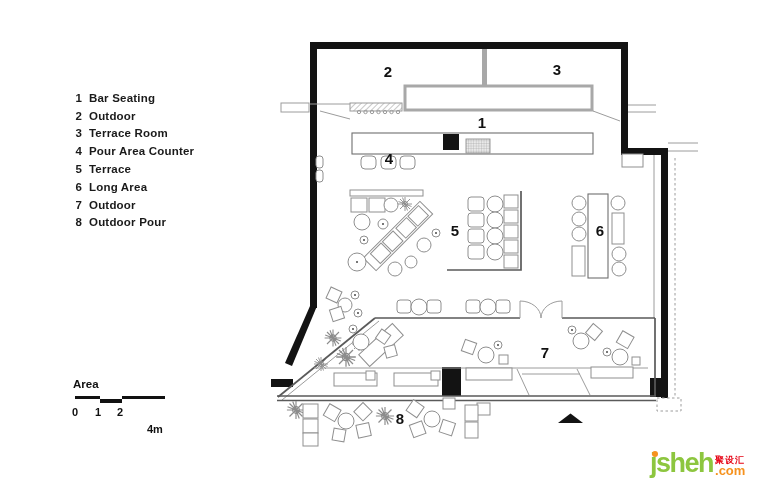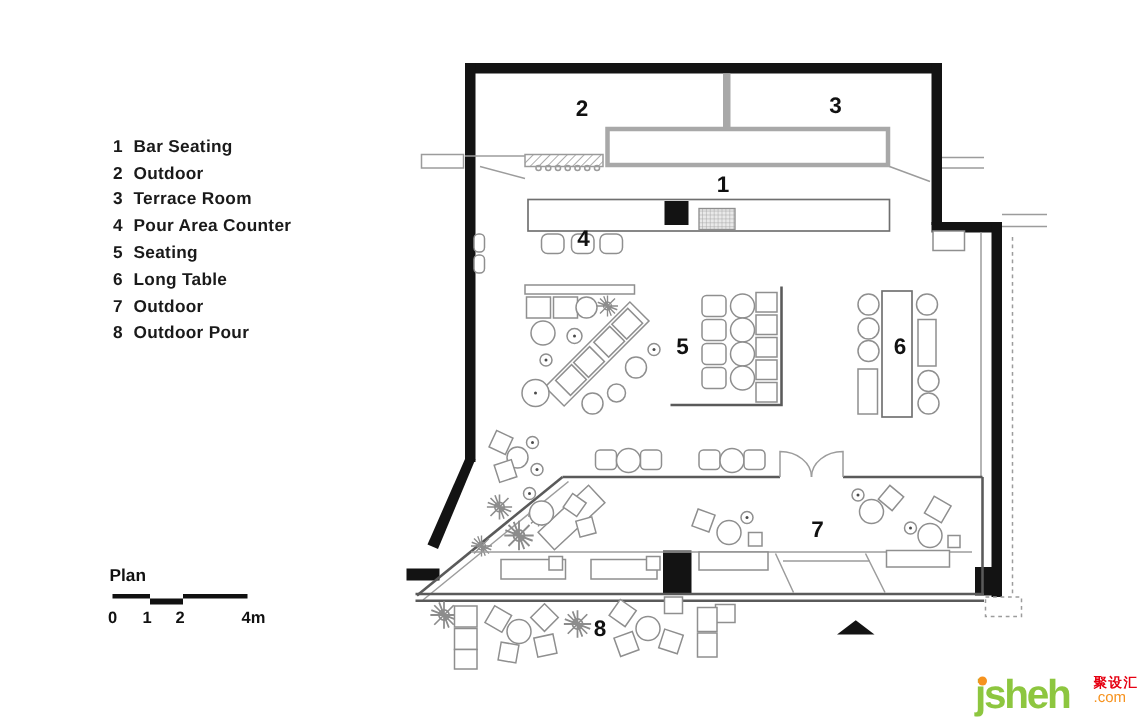--- a/index.html
+++ b/index.html
@@ -13,47 +13,47 @@
   .legend-row .num{width:10px;text-align:right;margin-right:7px;}
 
   
   .scalebar{position:absolute;left:73px;top:378px;width:110px;height:42px;}
   .scale-title{font-weight:bold;font-size:11.5px;color:#111;}
   .sb-seg{position:absolute;height:3.4px;background:#111;}
   .sb-1{left:2px;top:18px;width:25px;}
   .sb-2{left:27px;top:21.4px;width:22px;}
   .sb-3{left:49px;top:18px;width:43px;}
   .sb-tick{position:absolute;top:28px;font-weight:bold;font-size:11px;color:#111;}
-  .t0{left:-1px;}.t1{left:22px;}.t2{left:44px;}.t3{left:88px;}
+  .t0{left:-1px;}.t1{left:22px;}.t2{left:44px;}.t3{left:74px;margin-top:17px;}
 
   
   svg{position:absolute;left:0;top:0;}
   .blk{fill:#131313;stroke:none;}
   .gray{fill:#a8a8a8;stroke:none;}
   .w{fill:#fff;stroke:#8f8f8f;stroke-width:1;}
   .w2{fill:#fff;stroke:#6f6f6f;stroke-width:1.1;}
   .ln{stroke:#5a5a5a;stroke-width:1.7;fill:none;}
   .thin{stroke:#9c9c9c;stroke-width:1;fill:none;}
   .dash{stroke:#9c9c9c;stroke-width:1;fill:none;stroke-dasharray:2.5,2.5;}
   .dot{fill:#4a4a4a;stroke:none;}
   .plantln{stroke:#8c8c8c;stroke-width:.9;fill:none;}
   text.room{font-family:"Liberation Sans",sans-serif;font-weight:bold;
             font-size:15px;fill:#111;text-anchor:middle;}
 
   
-  .logo{position:absolute;left:650px;top:450px;display:flex;align-items:flex-start;}
+  .logo{position:absolute;left:650px;top:450px;display:flex;align-items:flex-end;}
   .logo-latin-wrap{position:relative;}
   .logo-latin{font-weight:bold;font-size:27px;line-height:27px;
               color:#8dc63f;letter-spacing:-1.5px;}
   .logo-jdot{position:absolute;left:2px;top:1px;width:6px;height:6px;
              border-radius:50%;background:#f6921e;}
   .logo-right{display:flex;flex-direction:column;align-items:flex-start;
-              margin-left:16px;margin-bottom:1px;}
+              margin-left:2px;margin-bottom:1px;}
   .logo-cn{color:#e60012;font-weight:bold;font-size:9px;line-height:10px;letter-spacing:1px;}
-  .logo-tld{color:#f6921e;font-weight:normal;font-size:10px;line-height:11px;}
+  .logo-tld{color:#f6921e;font-weight:bold;font-size:13px;line-height:11px;}
 </style>
 </head>
 <body>
 
 <div class="legend">
   <div class="legend-row">
       <span class="num">1</span>
       <span>Bar Seating</span>
     </div>
   <div class="legend-row">
@@ -63,25 +63,25 @@
   <div class="legend-row">
       <span class="num">3</span>
       <span>Terrace Room</span>
     </div>
   <div class="legend-row">
       <span class="num">4</span>
       <span>Pour Area Counter</span>
     </div>
   <div class="legend-row">
       <span class="num">5</span>
-      <span>Seating</span>
+      <span>Terrace</span>
     </div>
   <div class="legend-row">
       <span class="num">6</span>
-      <span>Long Table</span>
+      <span>Long Area</span>
     </div>
   <div class="legend-row">
       <span class="num">7</span>
       <span>Outdoor</span>
     </div>
   <div class="legend-row">
       <span class="num">8</span>
       <span>Outdoor Pour</span>
     </div>
 </div>
@@ -306,21 +306,21 @@
     <text class="room" x="557" y="75">3</text>
     <text class="room" x="389" y="164">4</text>
     <text class="room" x="455" y="236">5</text>
     <text class="room" x="600" y="236">6</text>
     <text class="room" x="545" y="358">7</text>
     <text class="room" x="400" y="424">8</text>
   </g>
 </svg>
 
 <div class="scalebar">
-  <div class="scale-title">Plan</div>
+  <div class="scale-title">Area</div>
   <div class="sb-seg sb-1"></div>
   <div class="sb-seg sb-2"></div>
   <div class="sb-seg sb-3"></div>
   <span class="sb-tick t0">0</span>
   <span class="sb-tick t1">1</span>
   <span class="sb-tick t2">2</span>
   <span class="sb-tick t3">4m</span>
 </div>
 
 <div class="logo">

